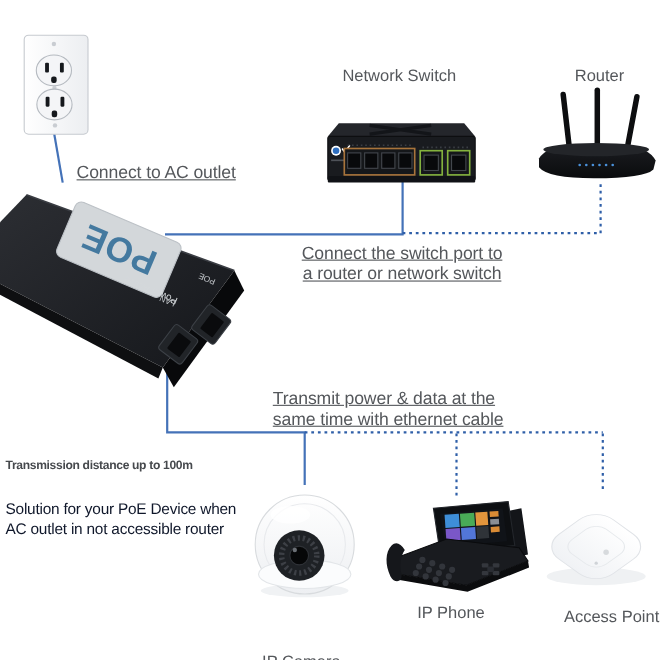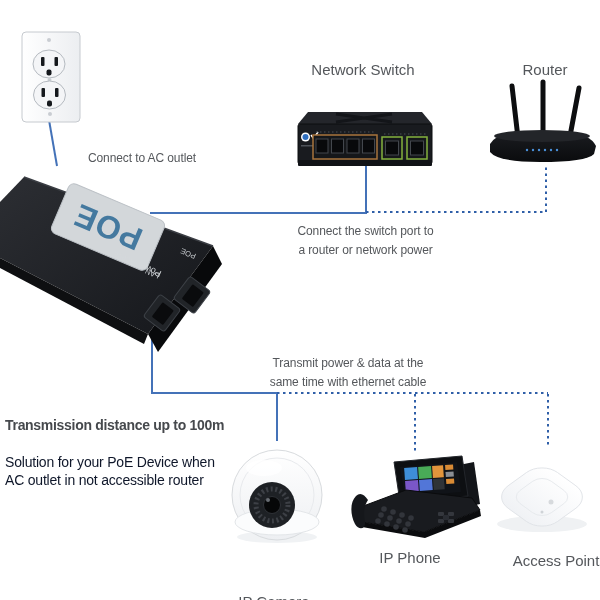--- a/index.html
+++ b/index.html
@@ -7,25 +7,25 @@
     position:relative;width:600px;height:600px;background:#ffffff;
     font-family:"Liberation Sans", sans-serif;overflow:hidden;
   }
   .layer{position:absolute;left:0;top:0;}
   .dev{position:absolute;}
   .lbl{
     position:absolute;color:#54575b;font-size:15px;line-height:19px;
     text-align:center;white-space:nowrap;
   }
   .ann{
-    position:absolute;color:#54575b;font-size:12px;line-height:18.5px;
-    text-align:center;white-space:nowrap;letter-spacing:-0.1px;
+    position:absolute;color:#54575b;font-size:16px;line-height:18.5px;
+    text-align:center;white-space:nowrap;letter-spacing:-0.1px;text-decoration:underline;
   }
   .heading{
-    position:absolute;color:#46494d;font-size:14px;font-weight:bold;
+    position:absolute;color:#46494d;font-size:11px;font-weight:bold;
     letter-spacing:-0.3px;white-space:nowrap;
   }
   .sub{
     position:absolute;color:#0f172a;font-size:14px;line-height:18px;
     letter-spacing:-0.2px;white-space:nowrap;text-align:left;
   }
   svg{display:block;}
 </style>
 </head>
 <body>
@@ -253,21 +253,21 @@
   </div>
 
   <div class="lbl" style="left:495px;top:60px;width:100px;">Router</div>
 
   <div class="lbl" style="left:278px;top:60px;width:170px;">Network Switch</div>
 
   <div class="ann" style="left:57px;top:149px;width:170px;">Connect to AC outlet</div>
 
   <div class="ann" style="left:263px;top:222px;width:205px;">
     <div>Connect the switch port to</div>
-    <div>a router or network power</div>
+    <div>a router or network switch</div>
   </div>
 
   <div class="ann" style="left:248px;top:354px;width:200px;">
     <div>Transmit power &amp; data at the</div>
     <div>same time with ethernet cable</div>
   </div>
 
   <div class="heading" style="left:5px;top:417px;">Transmission distance up to 100m</div>
 
   <div class="sub" style="left:5px;top:453px;">

